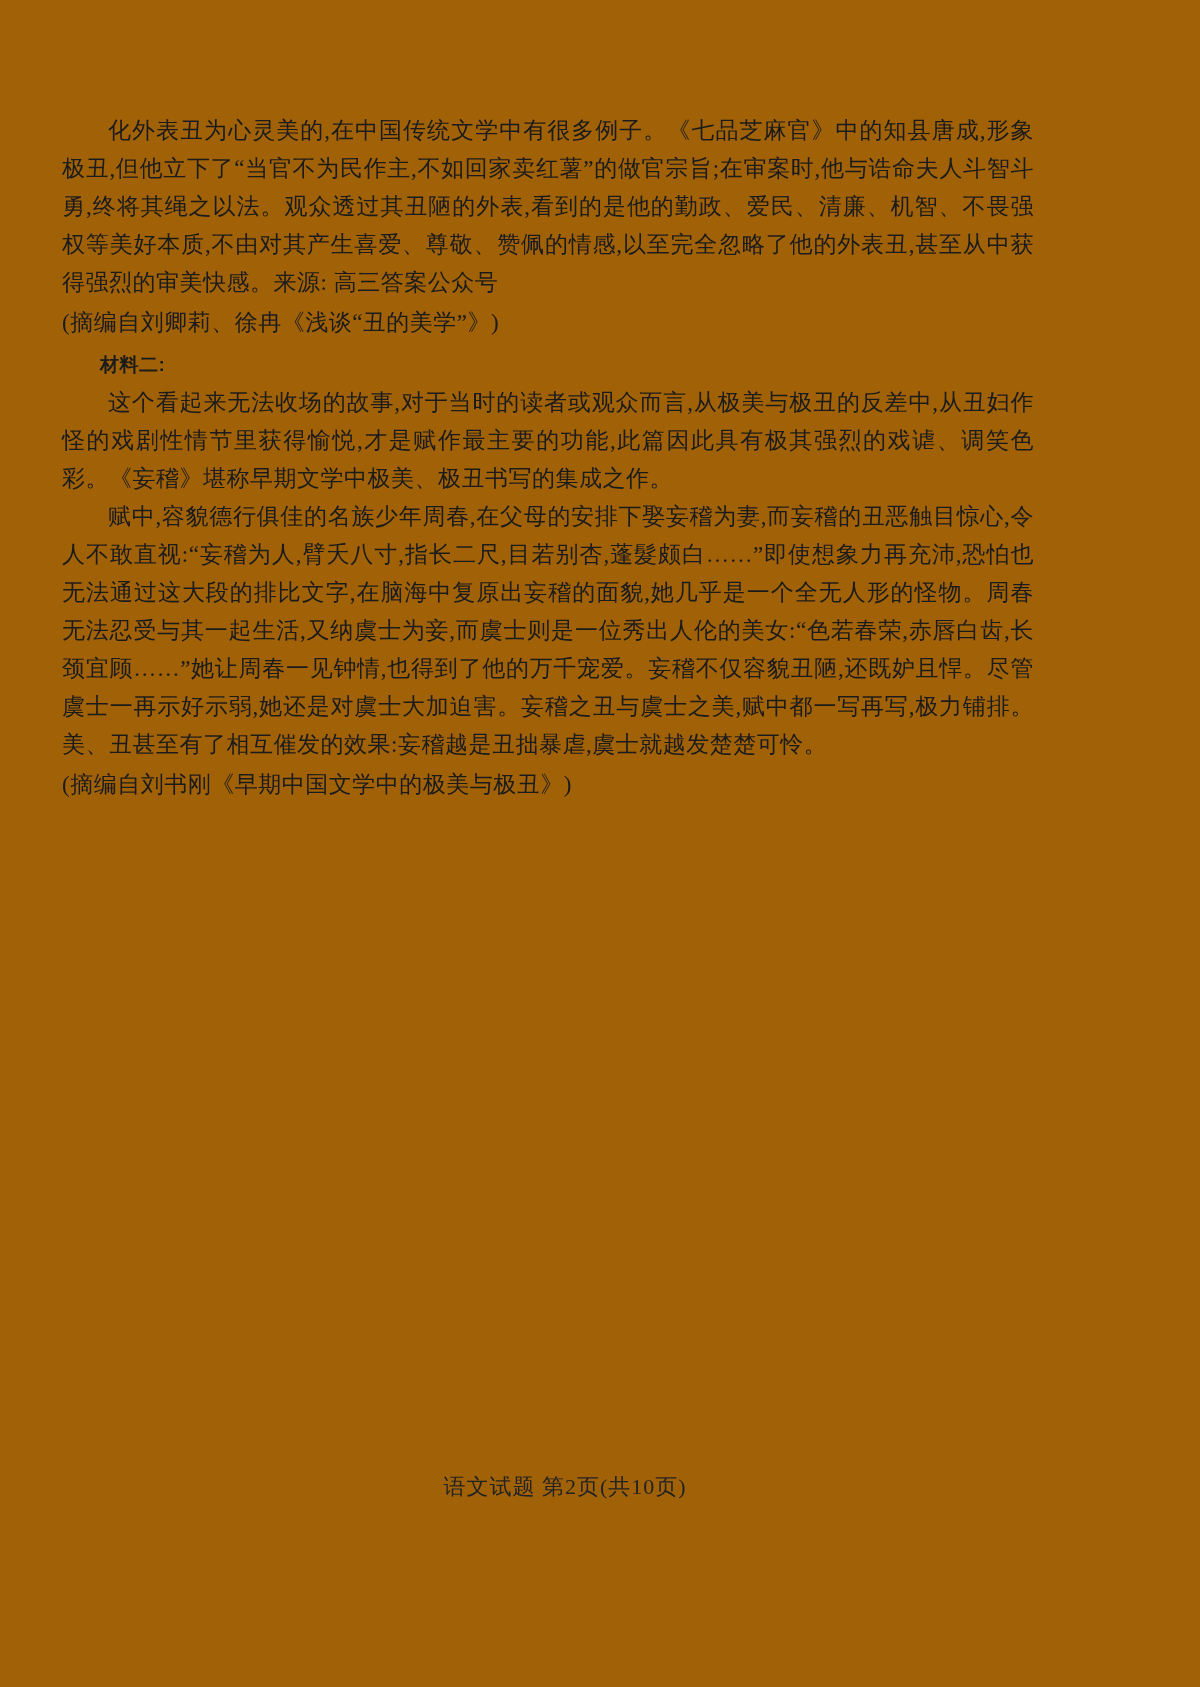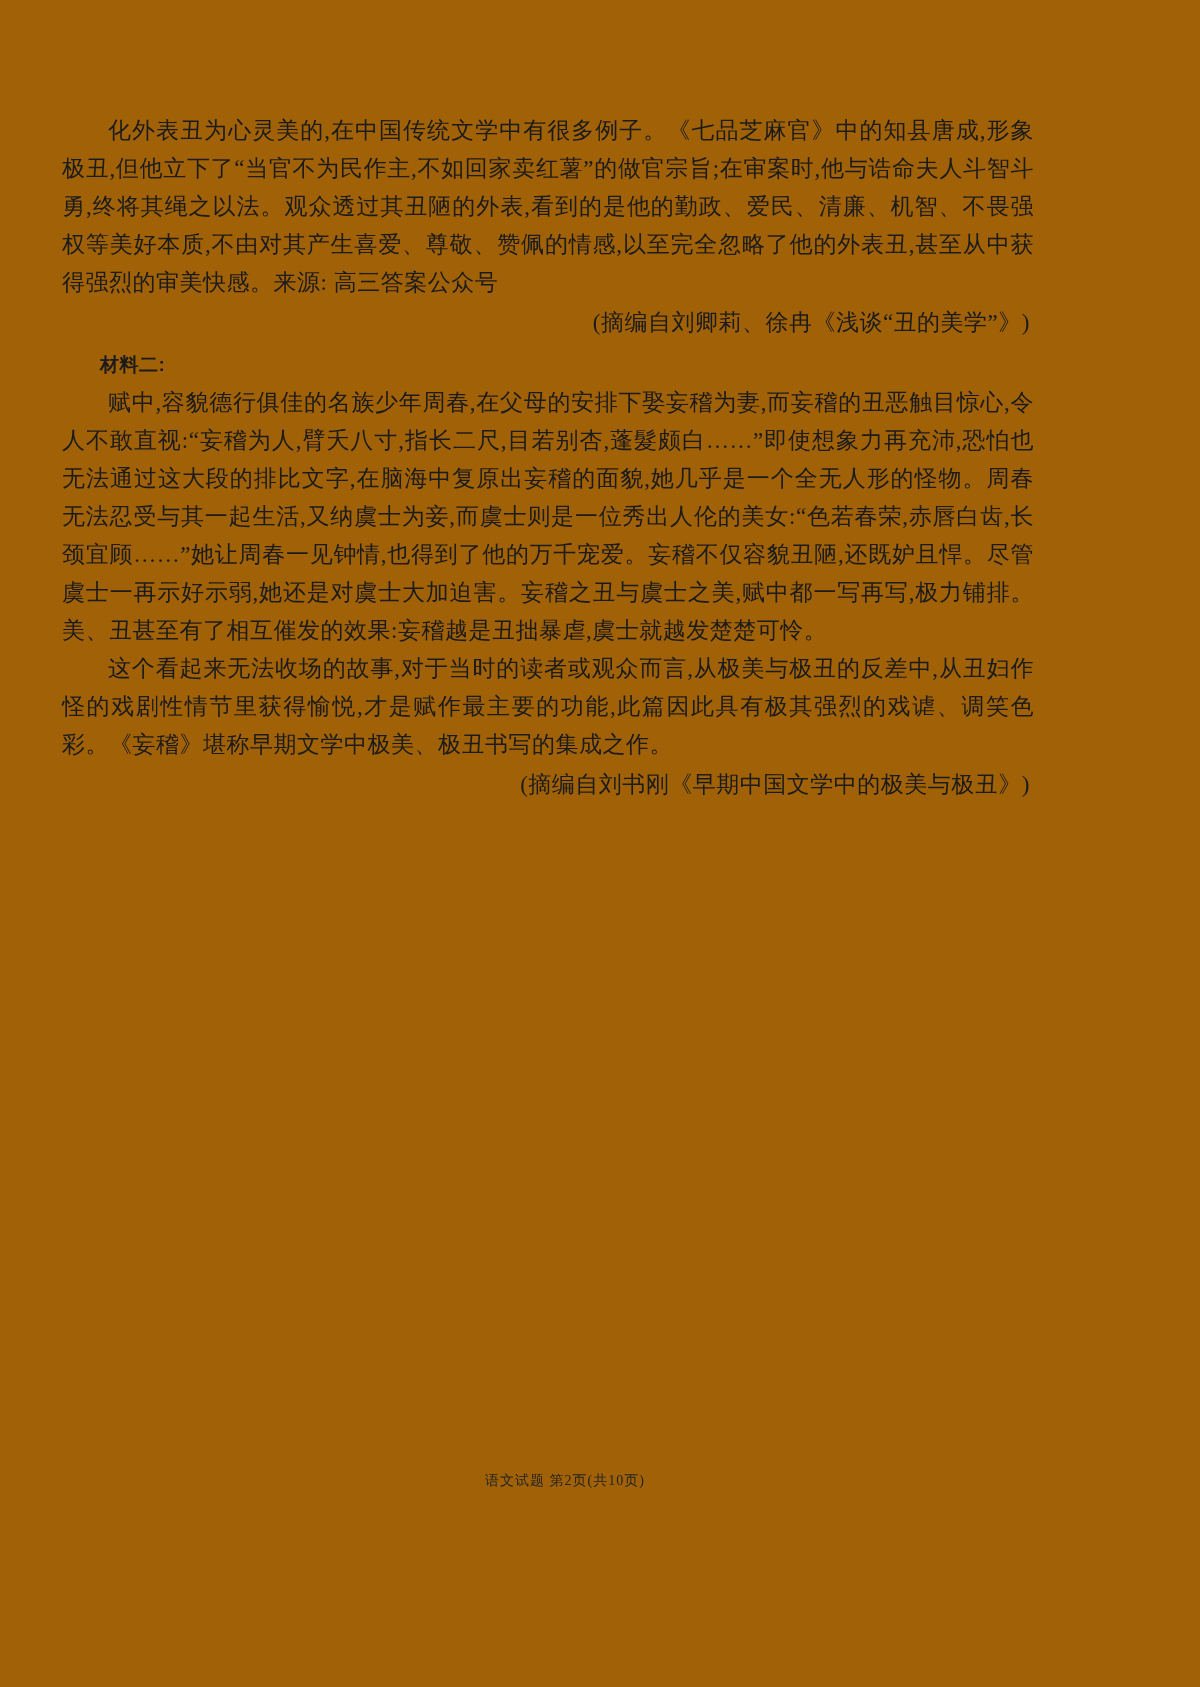--- a/index.html
+++ b/index.html
@@ -27,48 +27,48 @@
     line-height: 38px;
     letter-spacing: 0.5px;
   }
   .para {
     margin: 0;
     text-indent: 2em;
     text-align: justify;
   }
   .attribution {
     margin: 2px 0 4px 0;
-    text-align: right;
+    text-align: left;
     padding-right: 4px;
   }
   .section-heading {
     margin: 4px 0 0 0;
     text-indent: 2em;
     font-weight: bold;
     font-family: "Liberation Sans", "DejaVu Sans", sans-serif;
     font-size: 19px;
   }
   .page-footer {
     position: absolute;
     top: 1472px;
     left: 0;
     width: 1130px;
     text-align: center;
-    font-size: 14px;
+    font-size: 22px;
     letter-spacing: 1px;
     color: #222;
   }
 </style>
 </head>
 <body>
 
 <div class="page">
   <main class="content">
     <p class="para">化外表丑为心灵美的,在中国传统文学中有很多例子。《七品芝麻官》中的知县唐成,形象极丑,但他立下了“当官不为民作主,不如回家卖红薯”的做官宗旨;在审案时,他与诰命夫人斗智斗勇,终将其绳之以法。观众透过其丑陋的外表,看到的是他的勤政、爱民、清廉、机智、不畏强权等美好本质,不由对其产生喜爱、尊敬、赞佩的情感,以至完全忽略了他的外表丑,甚至从中获得强烈的审美快感。来源: 高三答案公众号</p>
     <p class="attribution">(摘编自刘卿莉、徐冉《浅谈“丑的美学”》)</p>
     <p class="section-heading">材料二:</p>
+    <p class="para">这个看起来无法收场的故事,对于当时的读者或观众而言,从极美与极丑的反差中,从丑妇作怪的戏剧性情节里获得愉悦,才是赋作最主要的功能,此篇因此具有极其强烈的戏谑、调笑色彩。《妄稽》堪称早期文学中极美、极丑书写的集成之作。</p>
     <p class="para">赋中,容貌德行俱佳的名族少年周春,在父母的安排下娶妄稽为妻,而妄稽的丑恶触目惊心,令人不敢直视:“妄稽为人,臂夭八寸,指长二尺,目若别杏,蓬髮颇白……”即使想象力再充沛,恐怕也无法通过这大段的排比文字,在脑海中复原出妄稽的面貌,她几乎是一个全无人形的怪物。周春无法忍受与其一起生活,又纳虞士为妾,而虞士则是一位秀出人伦的美女:“色若春荣,赤唇白齿,长颈宜顾……”她让周春一见钟情,也得到了他的万千宠爱。妄稽不仅容貌丑陋,还既妒且悍。尽管虞士一再示好示弱,她还是对虞士大加迫害。妄稽之丑与虞士之美,赋中都一写再写,极力铺排。美、丑甚至有了相互催发的效果:妄稽越是丑拙暴虐,虞士就越发楚楚可怜。</p>
-    <p class="para">这个看起来无法收场的故事,对于当时的读者或观众而言,从极美与极丑的反差中,从丑妇作怪的戏剧性情节里获得愉悦,才是赋作最主要的功能,此篇因此具有极其强烈的戏谑、调笑色彩。《妄稽》堪称早期文学中极美、极丑书写的集成之作。</p>
     <p class="attribution">(摘编自刘书刚《早期中国文学中的极美与极丑》)</p>
   </main>
 
   <div class="page-footer">语文试题  第2页(共10页)</div>
 </div>
 
 </body></html>

